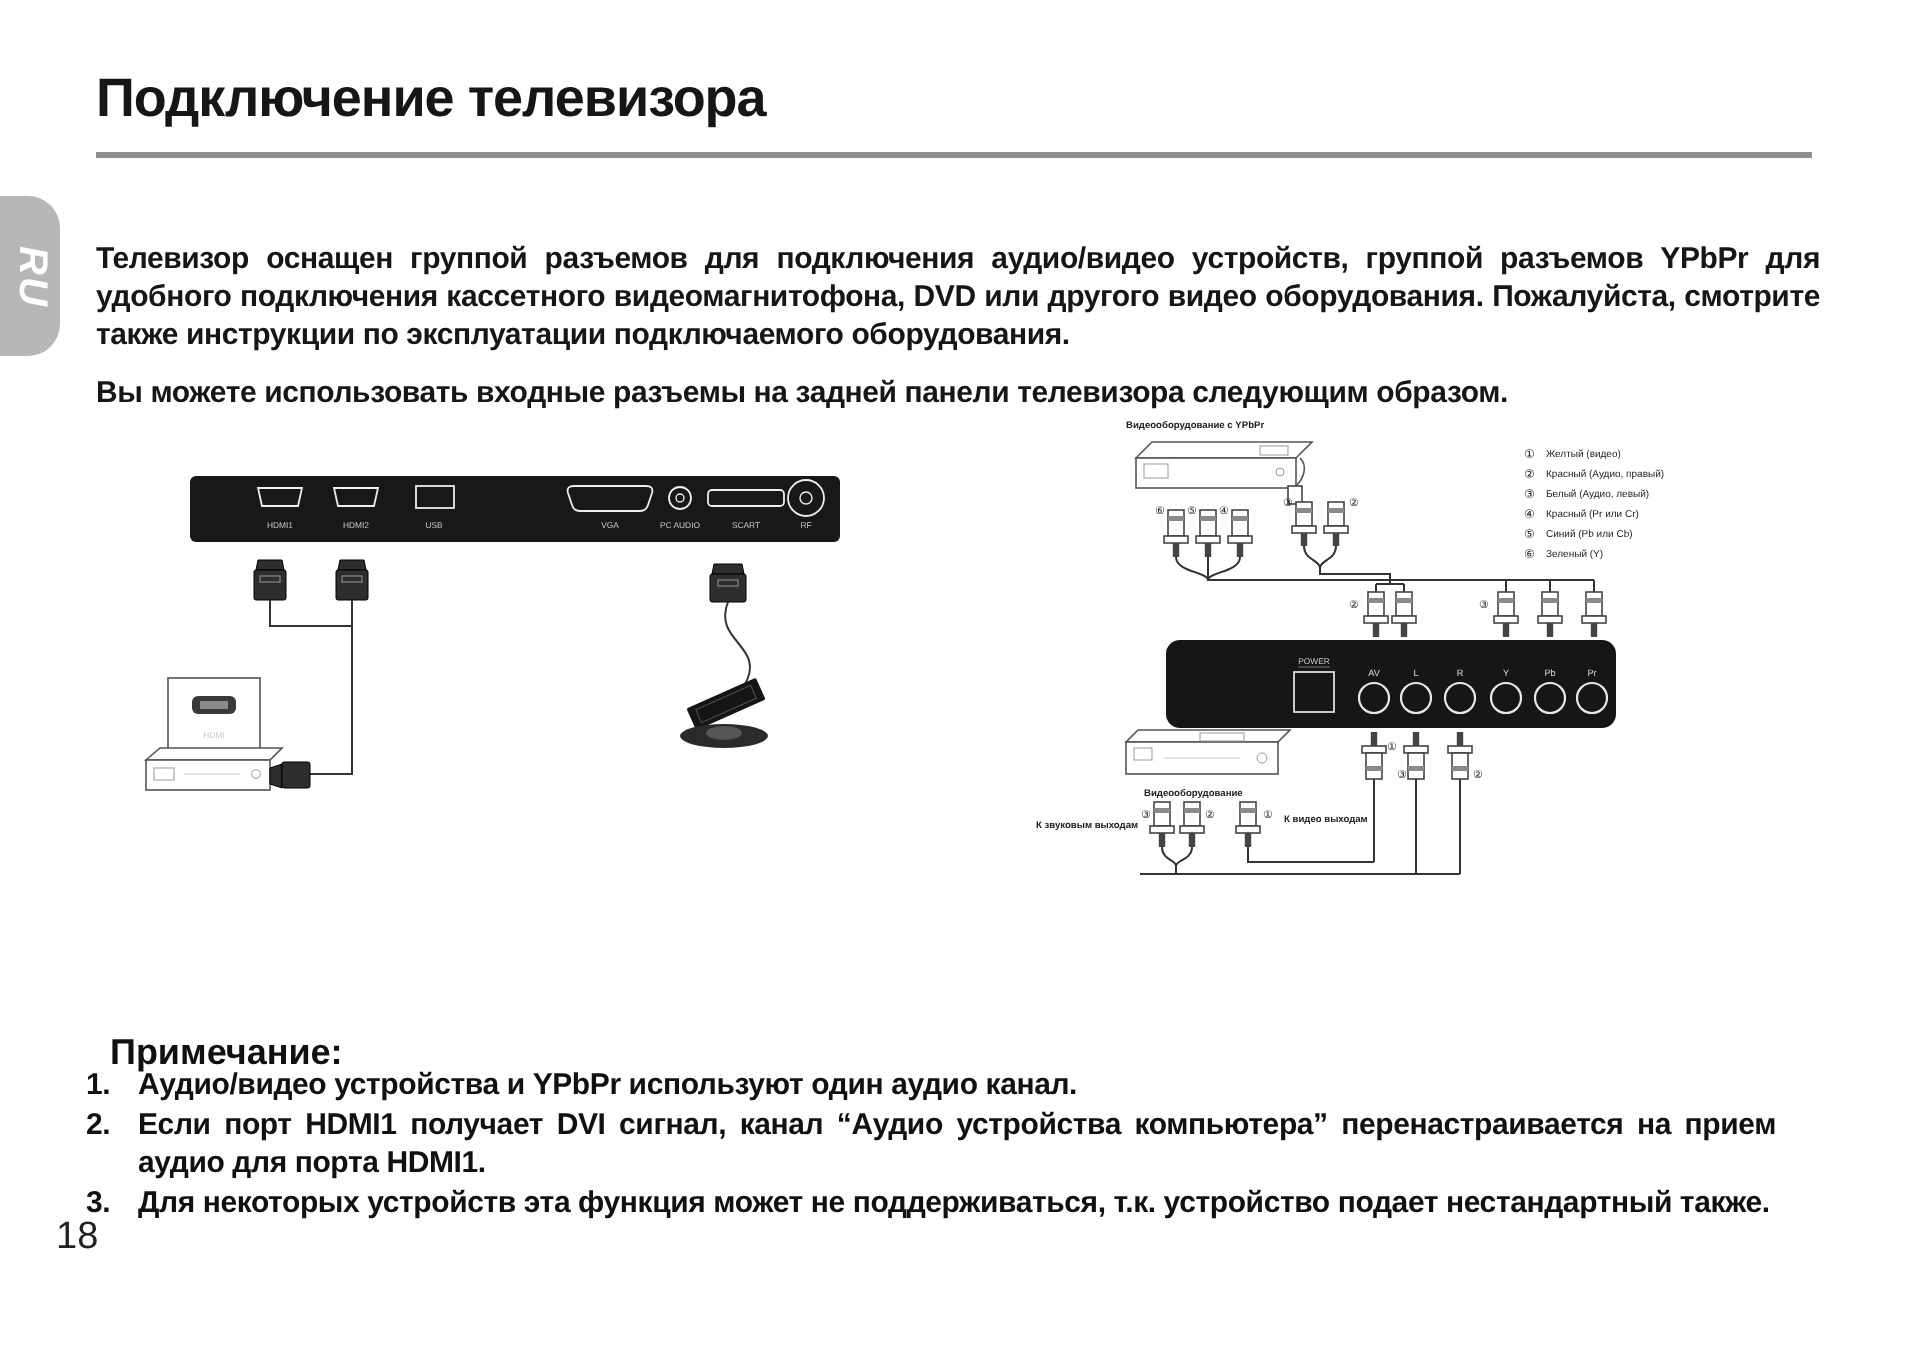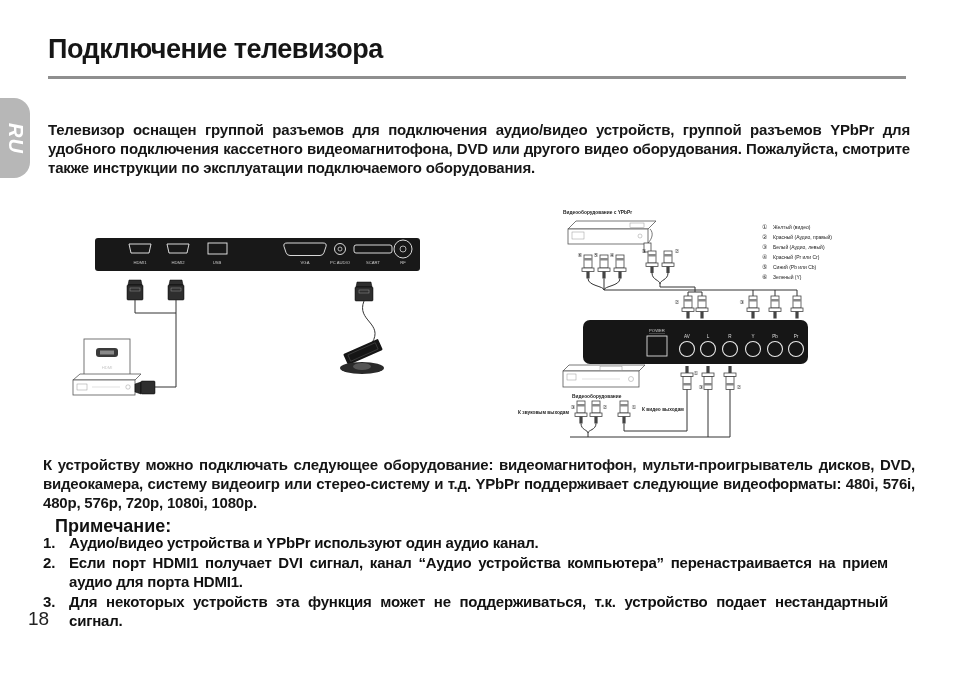--- a/index.html
+++ b/index.html
@@ -61,20 +61,21 @@
 <div class="page">
 
   <div class="title">Подключение телевизора</div>
   <div class="title-rule"></div>
 
   <div class="ru-tab">
     <span>RU</span>
   </div>
 
   <div class="para" id="intro">Телевизор оснащен группой разъемов для подключения аудио/видео устройств, группой разъемов YPbPr для удобного подключения кассетного видеомагнитофона, DVD или другого видео оборудования. Пожалуйста, смотрите также инструкции по эксплуатации подключаемого оборудования.</div>
+  <div class="para" id="usage">Вы можете использовать входные разъемы на задней панели телевизора следующим образом.</div>
 
   <svg class="diagram" width="880" height="244" viewBox="0 0 880 244">
 
     <g>
       <rect x="55" y="35" width="325" height="33" rx="3" fill="#181818"></rect>
 
       <polygon points="89,41 111,41 109,50 91,50" fill="none" stroke="#eee" stroke-width="0.9"></polygon>
       <text x="100" y="61" class="portlabel">HDMI1</text>
 
       <polygon points="127,41 149,41 147,50 129,50" fill="none" stroke="#eee" stroke-width="0.9"></polygon>
@@ -346,33 +347,32 @@
 
     <g>
       <path d="M584,220.5 V228 H647 M647,186.5 V228" class="wire"></path>
       <path d="M541,220.5 C541,227 548,227 548,230" class="wire"></path>
       <path d="M556,220.5 C556,227 548,227 548,230" class="wire"></path>
       <path d="M548,230 V234 H690 M668,186.5 V234 M690,186.5 V234" class="wire"></path>
       <path d="M530,234 H548" class="wire"></path>
     </g>
   </svg>
 
-  <div class="para" id="devices">К устройству можно подключать следующее оборудование: видеомагнитофон, мульти-проигрыватель дисков, DVD, видеокамера, систему видеоигр или стерео-систему и т.д. YPbPr поддерживает следующие видеоформаты: 480i, 576i, 480p, 576p, 720p, 1080i, 1080p.</div>
 
   <div class="note-head">Примечание:</div>
   <div class="notes">
     <div class="note-row">
       <span class="note-num">1.</span>
       <span class="note-text">Аудио/видео устройства и YPbPr используют один аудио канал.</span>
     </div>
     <div class="note-row">
       <span class="note-num">2.</span>
       <span class="note-text">Если порт HDMI1 получает DVI сигнал, канал “Аудио устройства компьютера” перенастраивается на прием аудио для порта HDMI1.</span>
     </div>
     <div class="note-row">
       <span class="note-num">3.</span>
-      <span class="note-text">Для некоторых устройств эта функция может не поддерживаться, т.к. устройство подает нестандартный сигнал.</span>
+      <span class="note-text">Для некоторых устройств эта функция может не поддерживаться, т.к. устройство подает нестандартный также.</span>
     </div>
   </div>
 
   <div class="pageno">18</div>
 
 </div>
 
 </body></html>

